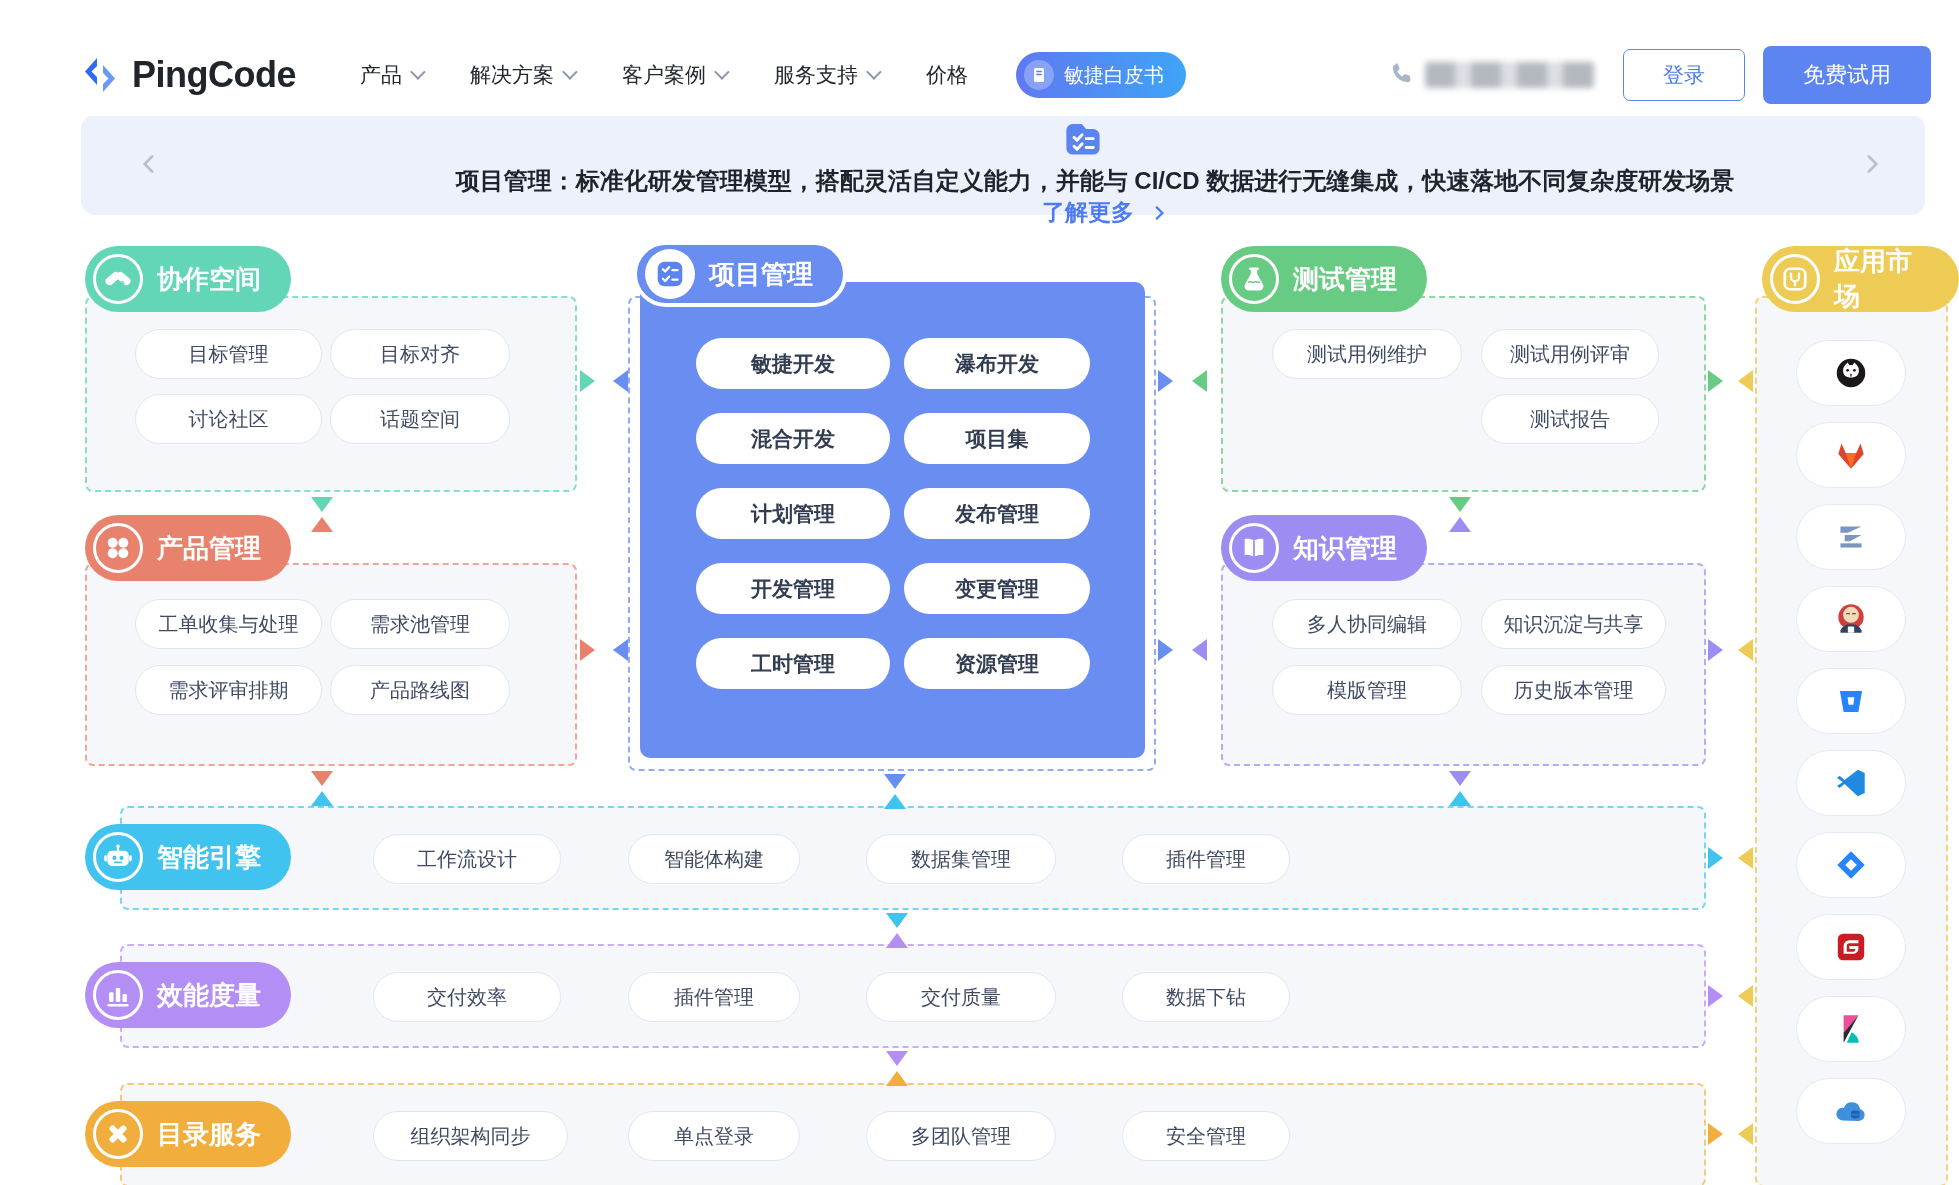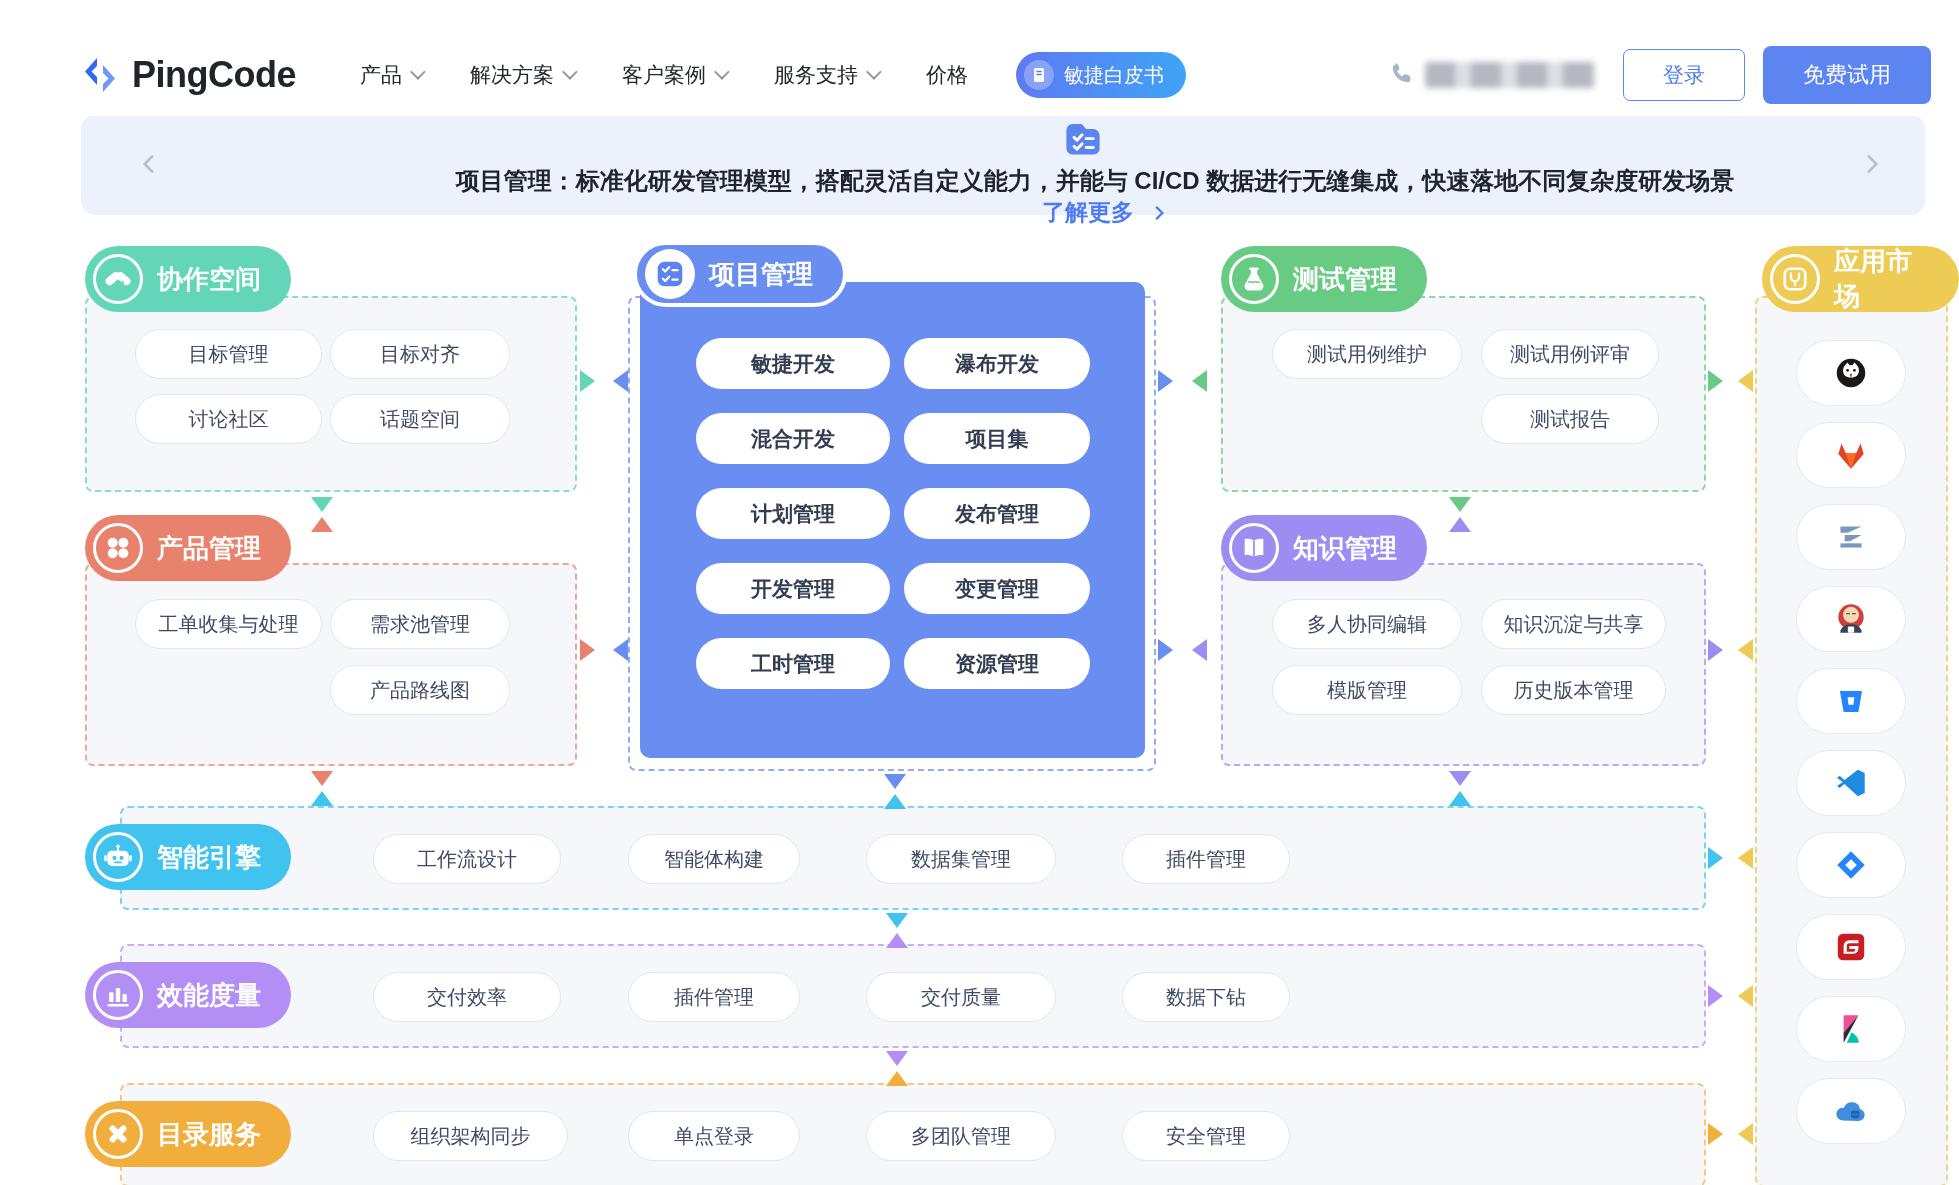--- a/index.html
+++ b/index.html
@@ -254,20 +254,21 @@
     <span>应用市场</span>
   </div>
 
   <div class="chip" style="left:135px;top:329px;width:187px">目标管理</div>
   <div class="chip" style="left:330px;top:329px;width:180px">目标对齐</div>
   <div class="chip" style="left:135px;top:394px;width:187px">讨论社区</div>
   <div class="chip" style="left:330px;top:394px;width:180px">话题空间</div>
 
   <div class="chip" style="left:135px;top:599px;width:187px">工单收集与处理</div>
   <div class="chip" style="left:330px;top:599px;width:180px">需求池管理</div>
+  <div class="chip" style="left:135px;top:665px;width:187px">需求评审排期</div>
   <div class="chip" style="left:330px;top:665px;width:180px">产品路线图</div>
 
   <div class="chip chip-bold" style="left:696px;top:338px;width:194px">敏捷开发</div>
   <div class="chip chip-bold" style="left:904px;top:338px;width:186px">瀑布开发</div>
   <div class="chip chip-bold" style="left:696px;top:413px;width:194px">混合开发</div>
   <div class="chip chip-bold" style="left:904px;top:413px;width:186px">项目集</div>
   <div class="chip chip-bold" style="left:696px;top:488px;width:194px">计划管理</div>
   <div class="chip chip-bold" style="left:904px;top:488px;width:186px">发布管理</div>
   <div class="chip chip-bold" style="left:696px;top:563px;width:194px">开发管理</div>
   <div class="chip chip-bold" style="left:904px;top:563px;width:186px">变更管理</div>

